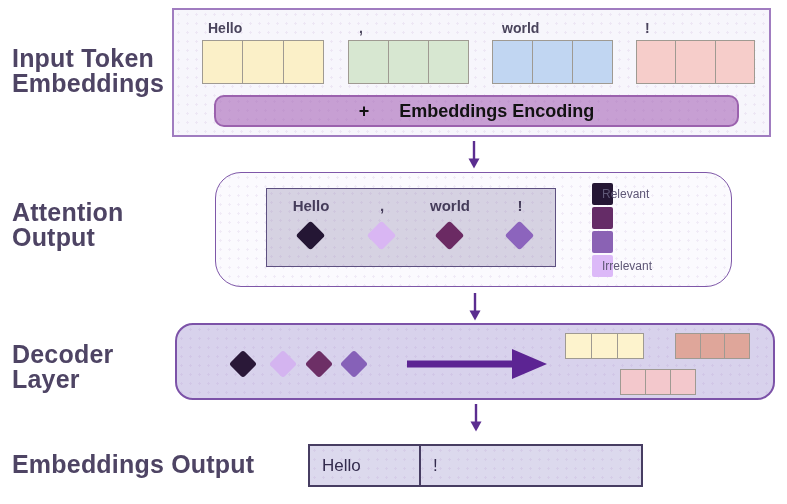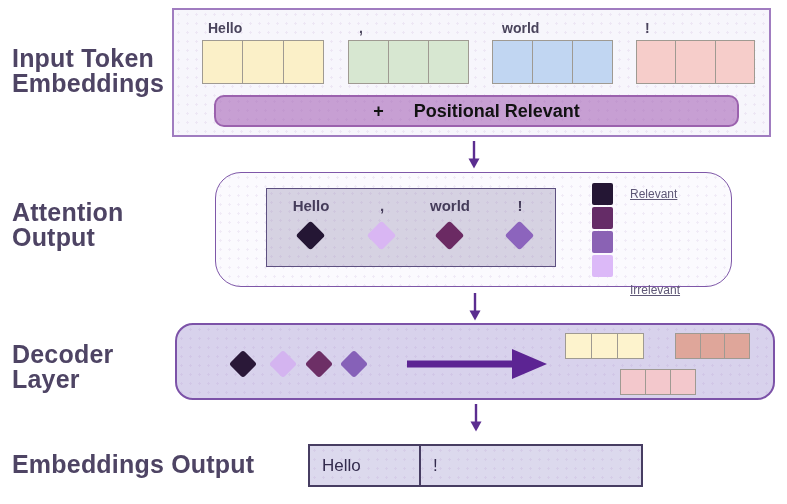--- a/index.html
+++ b/index.html
@@ -49,21 +49,21 @@
     font-weight:bold;font-size:15px;color:#453c5a;
   }
   .diamond{
     position:absolute;width:21px;height:21px;transform:rotate(45deg);
     border-radius:3px;
   }
   .legend-swatch{
     position:absolute;left:376px;width:21px;height:22px;border-radius:2px;
   }
   .legend-label{
-    position:absolute;left:414px;font-size:12px;color:#5e5776;text-decoration:underline;
+    position:absolute;left:386px;font-size:12px;color:#5e5776;
   }
   
   .decoder-panel{
     left:175px;top:323px;width:596px;height:73px;
     background-color:#d8d2ec;border:2px solid #7c52a8;border-radius:18px;
   }
   .decoder-diamond{
     position:absolute;width:20px;height:20px;transform:rotate(45deg);
     border-radius:3px;top:29px;
   }
@@ -118,21 +118,21 @@
 
   <div class="token-label" style="left:471px;top:10px;">!</div>
   <div class="cells" style="left:462px;top:30px;width:117px;">
     <div class="cell" style="background-color: rgb(246, 205, 202);"></div>
     <div class="cell" style="background-color: rgb(246, 205, 202);"></div>
     <div class="cell" style="background-color: rgb(246, 205, 202);"></div>
   </div>
 
   <div class="pos-bar dots" style="background-color: rgb(199, 159, 211);">
     <span>+</span>
-    <span>Positional Relevant</span>
+    <span>Embeddings Encoding</span>
   </div>
 </div>
 
 <svg class="v-arrow" style="left:467px;top:141px;" viewBox="0 0 14 28">
   <line x1="7" y1="0" x2="7" y2="19" stroke="#5b2d90" stroke-width="2.4"></line>
   <polygon points="1.5,17.5 12.5,17.5 7,27.5" fill="#5b2d90"></polygon>
 </svg>
 
 <div class="abs attention-panel dots">
   <div class="attn-inner dots">
@@ -147,21 +147,21 @@
 
     <div class="attn-token-label" style="left:218px;">!</div>
     <div class="diamond" style="left: 242px; top: 36px; background-color: rgb(140, 100, 189);"></div>
   </div>
 
   <div class="legend-swatch" style="top: 10px; background-color: rgb(36, 22, 52);"></div>
   <div class="legend-swatch" style="top: 34px; background-color: rgb(101, 44, 103);"></div>
   <div class="legend-swatch" style="top: 58px; background-color: rgb(138, 98, 180);"></div>
   <div class="legend-swatch" style="top: 82px; background-color: rgb(220, 185, 248);"></div>
   <div class="legend-label" style="top:14px;">Relevant</div>
-  <div class="legend-label" style="top:86px;margin-top:24px;">Irrelevant</div>
+  <div class="legend-label" style="top:86px;">Irrelevant</div>
 </div>
 
 <svg class="v-arrow" style="left:468px;top:293px;" viewBox="0 0 14 28">
   <line x1="7" y1="0" x2="7" y2="19" stroke="#5b2d90" stroke-width="2.4"></line>
   <polygon points="1.5,17.5 12.5,17.5 7,27.5" fill="#5b2d90"></polygon>
 </svg>
 
 <div class="abs decoder-panel dots">
   <div class="decoder-diamond" style="left: 56px; background-color: rgb(42, 24, 56);"></div>
   <div class="decoder-diamond" style="left: 96px; background-color: rgb(212, 180, 240);"></div>

